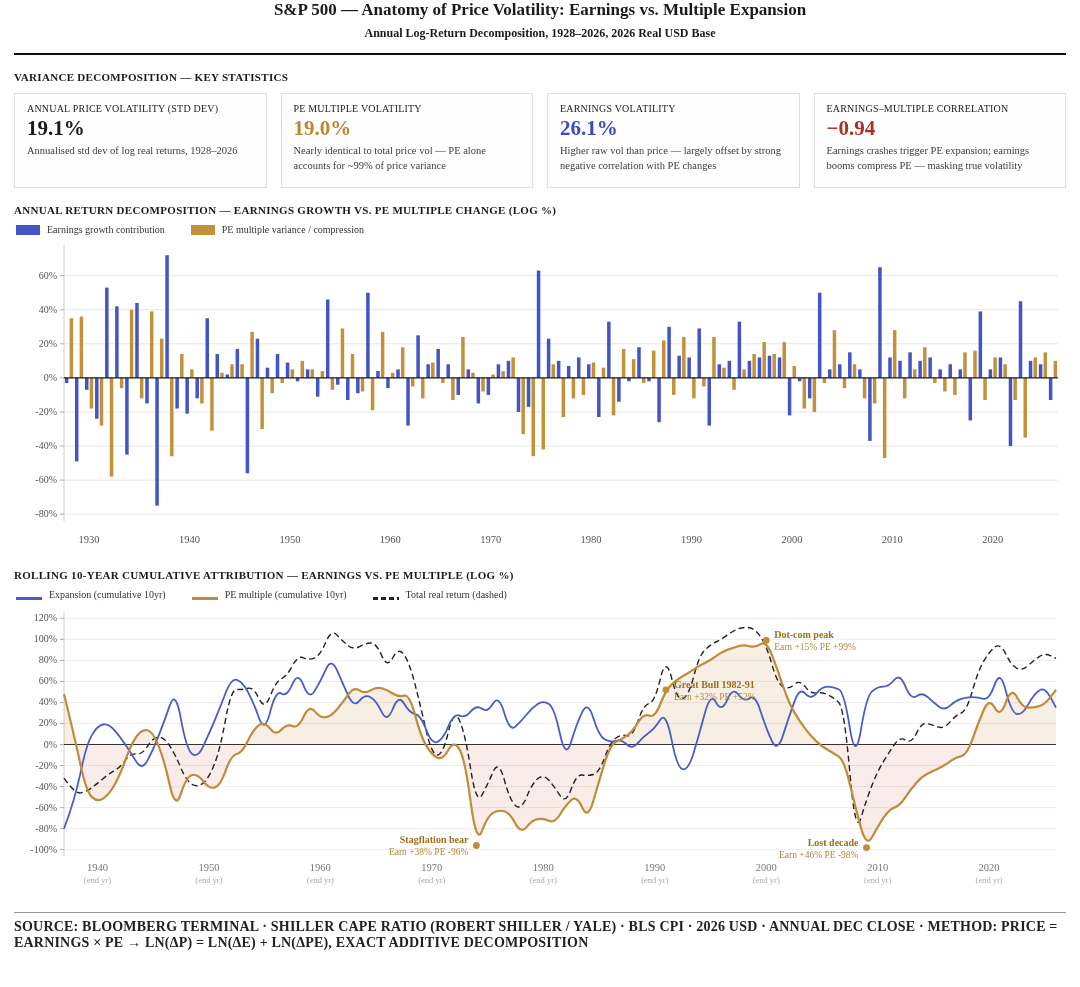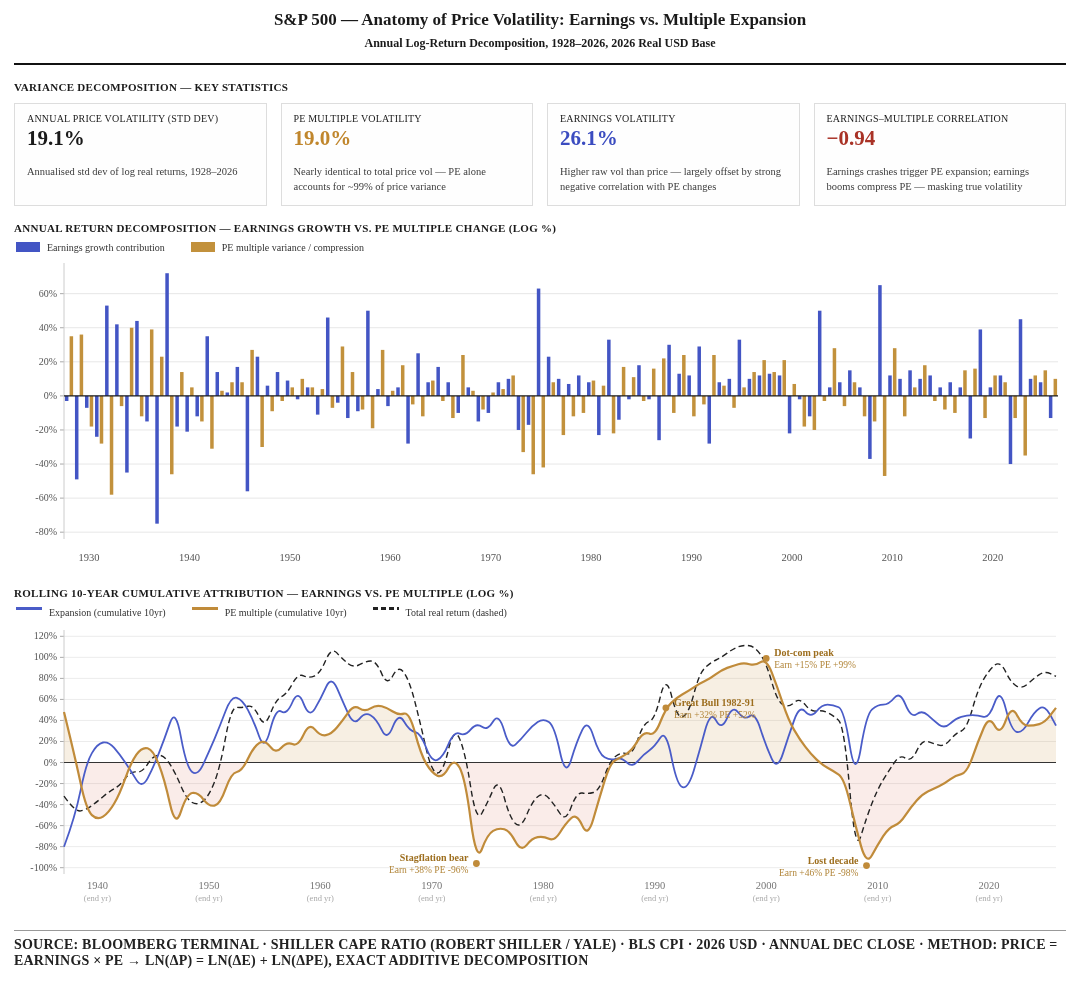--- a/index.html
+++ b/index.html
@@ -1,30 +1,30 @@
 <!DOCTYPE html>
 <html><head>
 <meta charset="utf-8">
 <style>
   html,body{margin:0;padding:0;background:#ffffff;width:1080px;height:987px;overflow:hidden;
     font-family:"Liberation Serif","DejaVu Serif",serif;color:#1a1a1a;}
   .page{width:1052px;margin:0 14px;}
-  .hdr{text-align:center;padding-top:10px;}
+  .hdr{text-align:center;}
   .hdr h1{font-size:17px;margin:0 0 6px 0;font-weight:bold;}
   .hdr h2{font-size:12px;margin:0;font-weight:bold;}
   .rule-thick{border:none;border-top:2.5px solid #111;margin:12px 0 0 0;}
   .rule-thin{border:none;border-top:1px solid #999;margin:14px 0 6px 0;}
   .section-label{font-size:11px;font-weight:bold;letter-spacing:.3px;margin:16px 0 10px 0;}
   .cards{display:flex;gap:14px;}
   .card{flex:1;border:1px solid #ddd;background:#fefefe;padding:9px 12px 10px 12px;min-height:74px;}
   .card .lbl{font-size:10px;font-weight:normal;letter-spacing:.2px;margin-bottom:2px;}
   .card .val{font-size:21px;font-weight:bold;line-height:1.15;}
-  .card .desc{font-size:10.5px;color:#3c3c3c;line-height:1.45;margin-top:14px;}
+  .card .desc{font-size:10.5px;color:#3c3c3c;line-height:1.45;margin-top:3px;}
   .legend{display:flex;gap:26px;align-items:center;margin:8px 0 2px 2px;}
-  .legend-item{display:flex;align-items:flex-start;gap:7px;}
+  .legend-item{display:flex;align-items:flex-end;gap:7px;}
   .legend-label{font-size:10px;color:#333;}
   .swatch{display:inline-block;width:24px;height:10px;}
   .swatch.line{width:26px;height:3px;}
   svg{display:block;}
   .chart-section{margin-top:16px;}
   .footer-text{font-size:14px;font-weight:bold;letter-spacing:.2px;color:#222;margin-top:6px;}
 </style>
 </head>
 <body>
 

